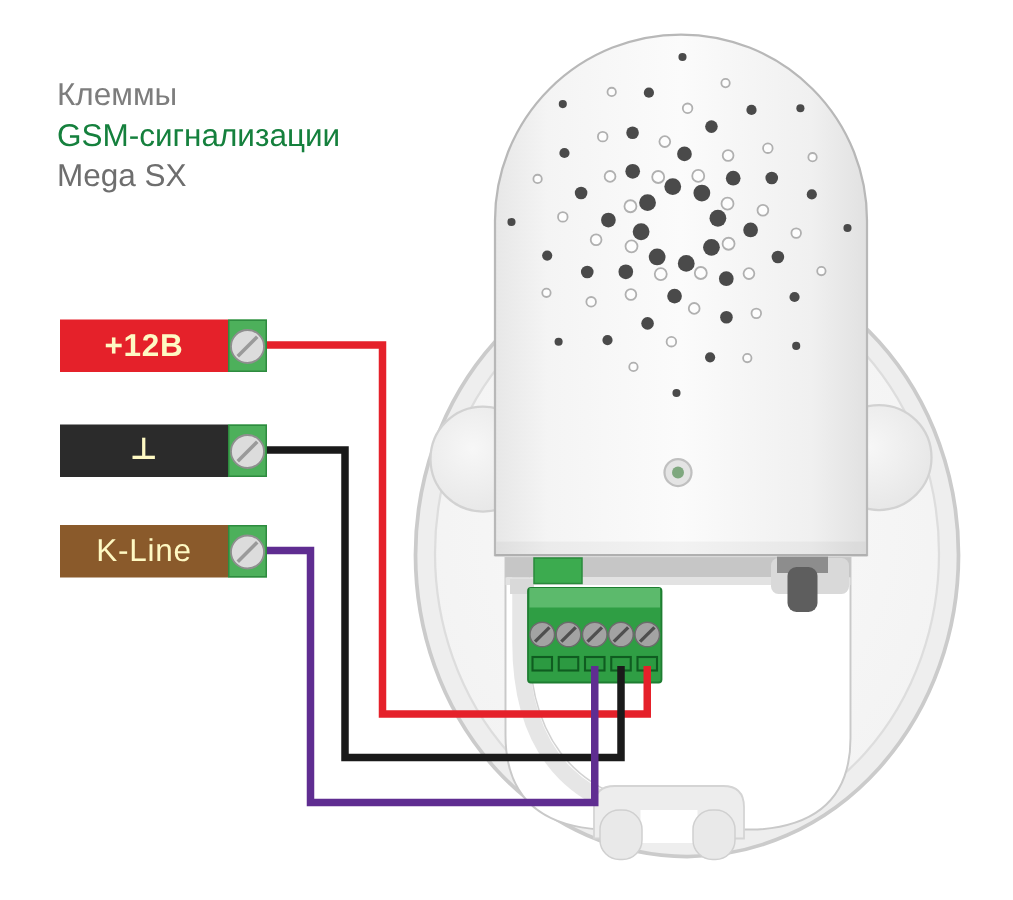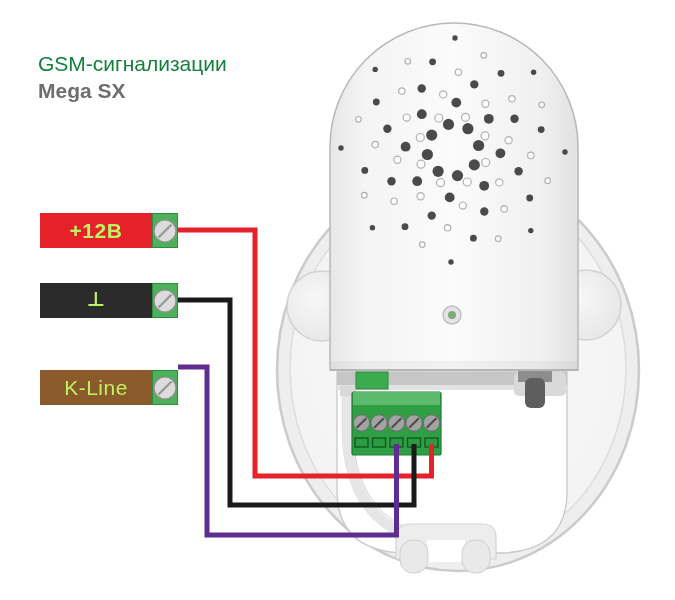--- a/index.html
+++ b/index.html
@@ -1,38 +1,39 @@
 <!DOCTYPE html>
 <html><head>
 <meta charset="utf-8">
 <style>
   html,body{margin:0;padding:0;background:#fff;}
   .stage{position:relative;width:675px;height:600px;background:#fff;overflow:hidden;
          font-family:"Liberation Sans","DejaVu Sans",sans-serif;}
   .stage svg.scene{position:absolute;left:0;top:0;z-index:0;}
   .title-block{position:absolute;left:38px;top:50px;z-index:1;font-size:21px;line-height:27px;}
   .title-line{white-space:nowrap;}
-  .title-line.bold{font-weight:bold;}
+  .title-line.bold{font-weight:normal;}
   .term-row{position:absolute;left:40px;width:138px;height:35px;display:flex;z-index:2;}
   .term-label{width:134px;display:flex;align-items:center;justify-content:center;
-              color:#bef264;font-size:21px;font-weight:600;letter-spacing:.5px;}
+              color:#fef9c3;font-size:21px;font-weight:600;letter-spacing:.5px;}
   .term-label.regular{font-weight:400;}
   .term-screw{width:28px;box-sizing:border-box;border:1px solid #2e8b3f;
               display:flex;align-items:center;justify-content:center;}
   .ground-glyph{font-family:"DejaVu Sans",sans-serif;font-weight:bold;font-size:20px;transform:translateY(-2px);}
   .row-1{top:213px;}
   .row-2{top:283px;}
-  .row-3{top:370px;}
+  .row-3{top:350px;}
 </style>
 </head>
 <body>
 
 <div class="stage">
 
   <div class="title-block">
+    <div class="title-line" style="color: rgb(125, 125, 125);">Клеммы</div>
     <div class="title-line" style="color: #15803d;">GSM-сигнализации</div>
     <div class="title-line bold" style="color: rgb(110, 110, 110);">Mega SX</div>
   </div>
 
   <svg class="scene" width="675" height="600" viewBox="0 0 675 600">
     <defs>
       <linearGradient id="coverGrad" x1="0" y1="0" x2="1" y2="0">
         <stop offset="0" stop-color="#e7e7e7"></stop>
         <stop offset="0.14" stop-color="#f4f4f4"></stop>
         <stop offset="0.5" stop-color="#fbfbfb"></stop>

